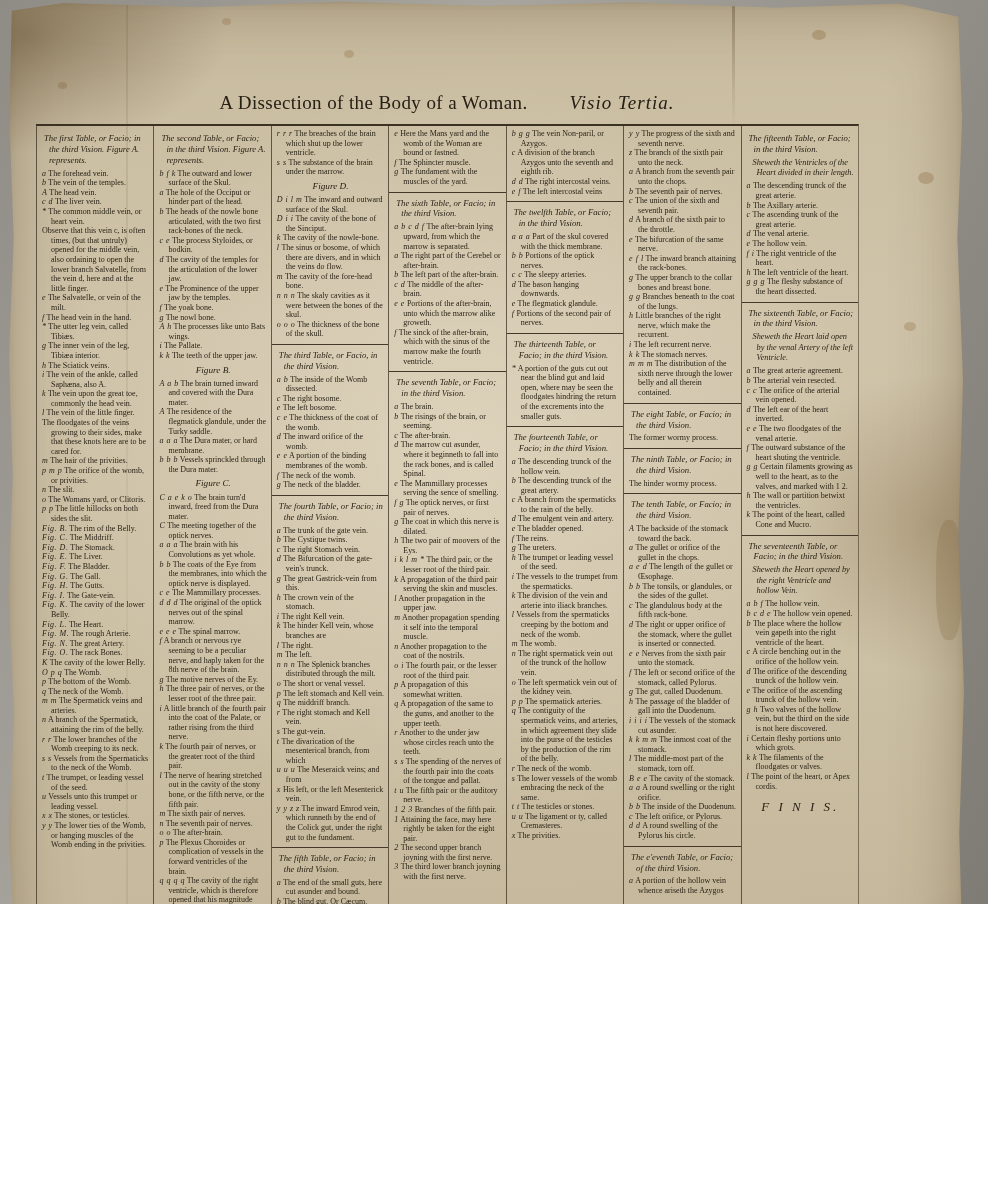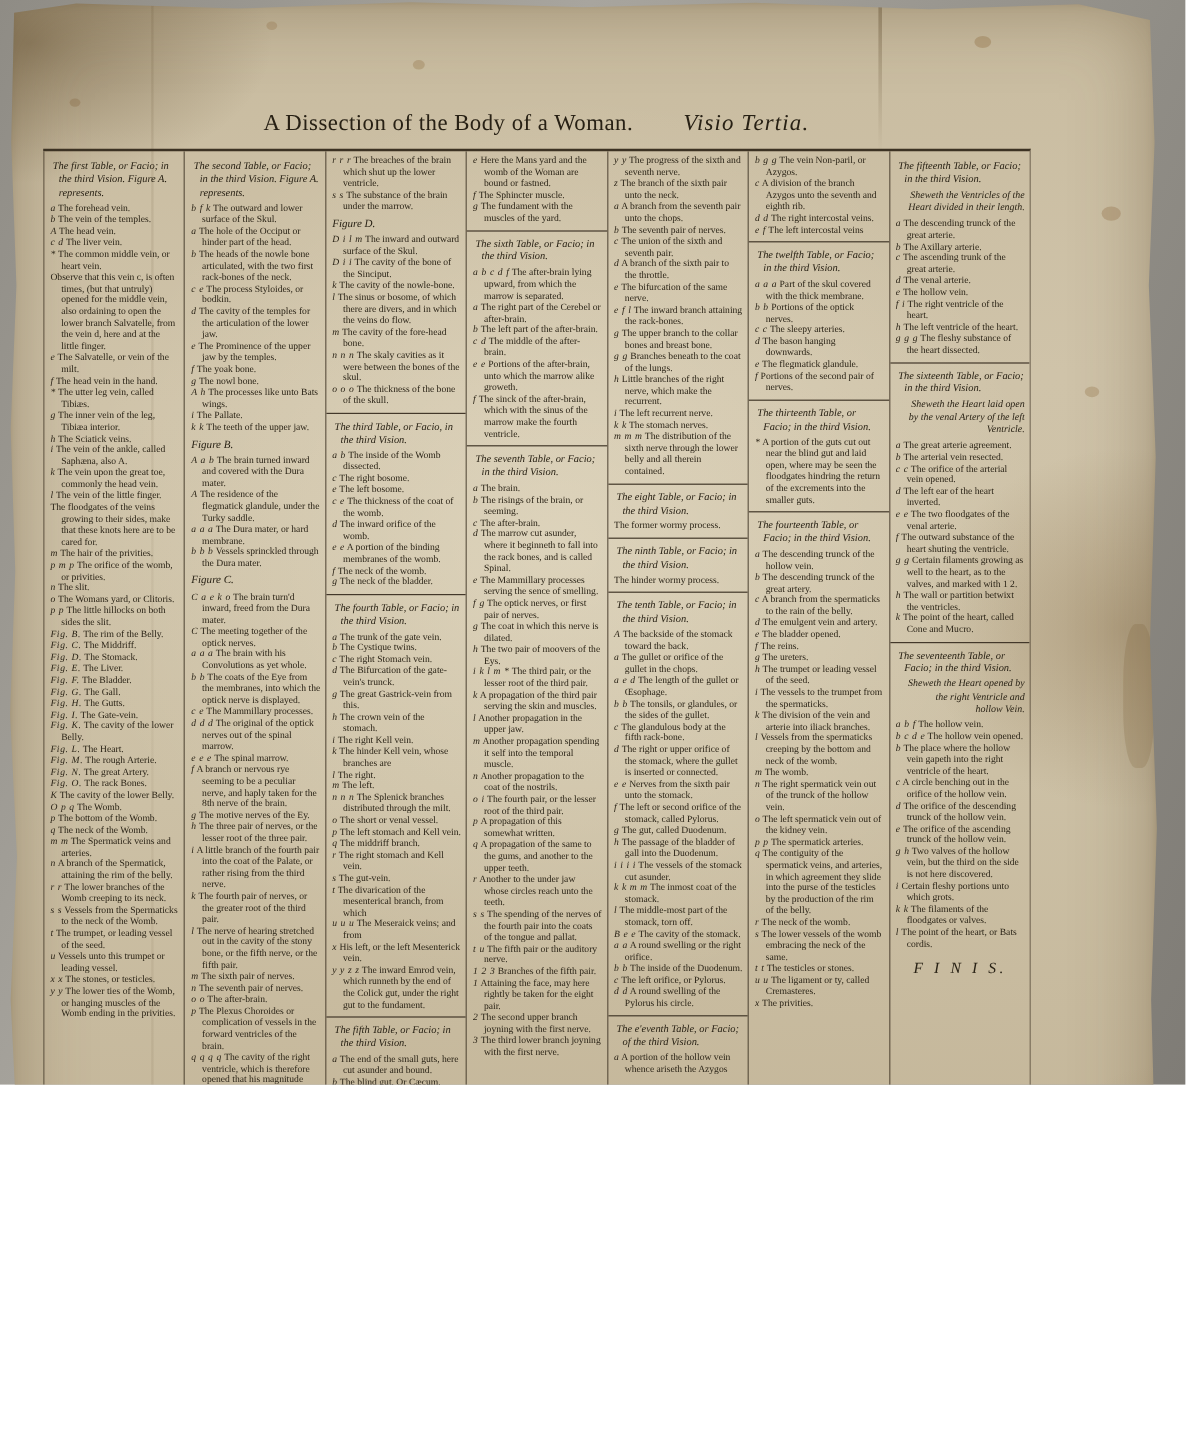--- a/index.html
+++ b/index.html
@@ -23,22 +23,22 @@
     color:#272014;font-size:19px;letter-spacing:.4px;white-space:nowrap;}
   .header .sub{font-style:italic;margin-left:42px;letter-spacing:1px;}
   .columns{position:absolute;left:30px;top:124px;width:822px;height:948px;
     display:flex;border-top:2px solid #3c3223;border-right:1px solid rgba(60,50,35,.55);
     color:#2a2316;overflow:hidden;}
   .column{flex:1 1 0;min-width:0;padding:3px 4px 0 5px;border-left:1px solid rgba(60,50,35,.75);}
   .entry,.para{margin:0;padding-left:9px;text-indent:-9px;font-size:8px;line-height:1.2;}
   .key{font-style:italic;letter-spacing:.5px;}
   .heading{margin:4px 0 3px;padding-left:7px;text-indent:-5px;font-style:italic;
     font-size:8.7px;line-height:1.25;}
-  .subheading{margin:4px 0 3px;font-style:italic;font-size:9.2px;line-height:1.2;}
-  .note{margin:3px 0;padding-left:10px;text-indent:-4px;font-style:italic;font-size:8.3px;line-height:1.25;text-align:right;}
+  .subheading{margin:4px 0 3px;text-align:center;font-style:italic;font-size:9.2px;line-height:1.2;}
+  .note{margin:3px 0;padding-left:10px;text-indent:-4px;font-style:italic;font-size:8.3px;line-height:1.25;}
   .section-rule{border:none;border-top:1px solid #43382a;margin:5px -4px 5px -5px;}
   .finis{margin-top:8px;text-align:center;font-style:italic;font-size:13px;letter-spacing:3px;}
 </style>
 </head>
 <body>
 
 <div class="stage">
   <div class="paper">
 
     <div class="spot" style="left:806px;top:30px;width:14px;height:10px;background:rgba(140,105,60,.35);"></div>
@@ -230,65 +230,20 @@
           <p class="entry"><span class="key">q</span> <span>A propagation of the same to the gums, and another to the upper teeth.</span></p>
           <p class="entry"><span class="key">r</span> <span>Another to the under jaw whose circles reach unto the teeth.</span></p>
           <p class="entry"><span class="key">s s</span> <span>The spending of the nerves of the fourth pair into the coats of the tongue and pallat.</span></p>
           <p class="entry"><span class="key">t u</span> <span>The fifth pair or the auditory nerve.</span></p>
           <p class="entry"><span class="key">1 2 3</span> <span>Branches of the fifth pair.</span></p>
           <p class="entry"><span class="key">1</span> <span>Attaining the face, may here rightly be taken for the eight pair.</span></p>
           <p class="entry"><span class="key">2</span> <span>The second upper branch joyning with the first nerve.</span></p>
           <p class="entry"><span class="key">3</span> <span>The third lower branch joyning with the first nerve.</span></p>
         </div>
         <div class="column">
-          <p class="entry"><span class="key">y y</span> <span>The progress of the sixth and seventh nerve.</span></p>
-          <p class="entry"><span class="key">z</span> <span>The branch of the sixth pair unto the neck.</span></p>
-          <p class="entry"><span class="key">a</span> <span>A branch from the seventh pair unto the chops.</span></p>
-          <p class="entry"><span class="key">b</span> <span>The seventh pair of nerves.</span></p>
-          <p class="entry"><span class="key">c</span> <span>The union of the sixth and seventh pair.</span></p>
-          <p class="entry"><span class="key">d</span> <span>A branch of the sixth pair to the throttle.</span></p>
-          <p class="entry"><span class="key">e</span> <span>The bifurcation of the same nerve.</span></p>
-          <p class="entry"><span class="key">e f l</span> <span>The inward branch attaining the rack-bones.</span></p>
-          <p class="entry"><span class="key">g</span> <span>The upper branch to the collar bones and breast bone.</span></p>
-          <p class="entry"><span class="key">g g</span> <span>Branches beneath to the coat of the lungs.</span></p>
-          <p class="entry"><span class="key">h</span> <span>Little branches of the right nerve, which make the recurrent.</span></p>
-          <p class="entry"><span class="key">i</span> <span>The left recurrent nerve.</span></p>
-          <p class="entry"><span class="key">k k</span> <span>The stomach nerves.</span></p>
-          <p class="entry"><span class="key">m m m</span> <span>The distribution of the sixth nerve through the lower belly and all therein contained.</span></p>
-          <div class="section-rule"></div>
-          <p class="heading">The eight Table, or Facio; in the third Vision.</p>
-          <p class="para">The former wormy process.</p>
-          <div class="section-rule"></div>
-          <p class="heading">The ninth Table, or Facio; in the third Vision.</p>
-          <p class="para">The hinder wormy process.</p>
-          <div class="section-rule"></div>
-          <p class="heading">The tenth Table, or Facio; in the third Vision.</p>
-          <p class="entry"><span class="key">A</span> <span>The backside of the stomack toward the back.</span></p>
-          <p class="entry"><span class="key">a</span> <span>The gullet or orifice of the gullet in the chops.</span></p>
-          <p class="entry"><span class="key">a e d</span> <span>The length of the gullet or Œsophage.</span></p>
-          <p class="entry"><span class="key">b b</span> <span>The tonsils, or glandules, or the sides of the gullet.</span></p>
-          <p class="entry"><span class="key">c</span> <span>The glandulous body at the fifth rack-bone.</span></p>
-          <p class="entry"><span class="key">d</span> <span>The right or upper orifice of the stomack, where the gullet is inserted or connected.</span></p>
-          <p class="entry"><span class="key">e e</span> <span>Nerves from the sixth pair unto the stomack.</span></p>
-          <p class="entry"><span class="key">f</span> <span>The left or second orifice of the stomack, called Pylorus.</span></p>
-          <p class="entry"><span class="key">g</span> <span>The gut, called Duodenum.</span></p>
-          <p class="entry"><span class="key">h</span> <span>The passage of the bladder of gall into the Duodenum.</span></p>
-          <p class="entry"><span class="key">i i i i</span> <span>The vessels of the stomack cut asunder.</span></p>
-          <p class="entry"><span class="key">k k m m</span> <span>The inmost coat of the stomack.</span></p>
-          <p class="entry"><span class="key">l</span> <span>The middle-most part of the stomack, torn off.</span></p>
-          <p class="entry"><span class="key">B e e</span> <span>The cavity of the stomack.</span></p>
-          <p class="entry"><span class="key">a a</span> <span>A round swelling or the right orifice.</span></p>
-          <p class="entry"><span class="key">b b</span> <span>The inside of the Duodenum.</span></p>
-          <p class="entry"><span class="key">c</span> <span>The left orifice, or Pylorus.</span></p>
-          <p class="entry"><span class="key">d d</span> <span>A round swelling of the Pylorus his circle.</span></p>
-          <div class="section-rule"></div>
-          <p class="heading">The e'eventh Table, or Facio; of the third Vision.</p>
-          <p class="entry"><span class="key">a</span> <span>A portion of the hollow vein whence ariseth the Azygos</span></p>
-        </div>
-        <div class="column">
           <p class="entry"><span class="key">b g g</span> <span>The vein Non-paril, or Azygos.</span></p>
           <p class="entry"><span class="key">c</span> <span>A division of the branch Azygos unto the seventh and eighth rib.</span></p>
           <p class="entry"><span class="key">d d</span> <span>The right intercostal veins.</span></p>
           <p class="entry"><span class="key">e f</span> <span>The left intercostal veins</span></p>
           <div class="section-rule"></div>
           <p class="heading">The twelfth Table, or Facio; in the third Vision.</p>
           <p class="entry"><span class="key">a a a</span> <span>Part of the skul covered with the thick membrane.</span></p>
           <p class="entry"><span class="key">b b</span> <span>Portions of the optick nerves.</span></p>
           <p class="entry"><span class="key">c c</span> <span>The sleepy arteries.</span></p>
           <p class="entry"><span class="key">d</span> <span>The bason hanging downwards.</span></p>
@@ -315,20 +270,65 @@
           <p class="entry"><span class="key">o</span> <span>The left spermatick vein out of the kidney vein.</span></p>
           <p class="entry"><span class="key">p p</span> <span>The spermatick arteries.</span></p>
           <p class="entry"><span class="key">q</span> <span>The contiguity of the spermatick veins, and arteries, in which agreement they slide into the purse of the testicles by the production of the rim of the belly.</span></p>
           <p class="entry"><span class="key">r</span> <span>The neck of the womb.</span></p>
           <p class="entry"><span class="key">s</span> <span>The lower vessels of the womb embracing the neck of the same.</span></p>
           <p class="entry"><span class="key">t t</span> <span>The testicles or stones.</span></p>
           <p class="entry"><span class="key">u u</span> <span>The ligament or ty, called Cremasteres.</span></p>
           <p class="entry"><span class="key">x</span> <span>The privities.</span></p>
         </div>
         <div class="column">
+          <p class="entry"><span class="key">y y</span> <span>The progress of the sixth and seventh nerve.</span></p>
+          <p class="entry"><span class="key">z</span> <span>The branch of the sixth pair unto the neck.</span></p>
+          <p class="entry"><span class="key">a</span> <span>A branch from the seventh pair unto the chops.</span></p>
+          <p class="entry"><span class="key">b</span> <span>The seventh pair of nerves.</span></p>
+          <p class="entry"><span class="key">c</span> <span>The union of the sixth and seventh pair.</span></p>
+          <p class="entry"><span class="key">d</span> <span>A branch of the sixth pair to the throttle.</span></p>
+          <p class="entry"><span class="key">e</span> <span>The bifurcation of the same nerve.</span></p>
+          <p class="entry"><span class="key">e f l</span> <span>The inward branch attaining the rack-bones.</span></p>
+          <p class="entry"><span class="key">g</span> <span>The upper branch to the collar bones and breast bone.</span></p>
+          <p class="entry"><span class="key">g g</span> <span>Branches beneath to the coat of the lungs.</span></p>
+          <p class="entry"><span class="key">h</span> <span>Little branches of the right nerve, which make the recurrent.</span></p>
+          <p class="entry"><span class="key">i</span> <span>The left recurrent nerve.</span></p>
+          <p class="entry"><span class="key">k k</span> <span>The stomach nerves.</span></p>
+          <p class="entry"><span class="key">m m m</span> <span>The distribution of the sixth nerve through the lower belly and all therein contained.</span></p>
+          <div class="section-rule"></div>
+          <p class="heading">The eight Table, or Facio; in the third Vision.</p>
+          <p class="para">The former wormy process.</p>
+          <div class="section-rule"></div>
+          <p class="heading">The ninth Table, or Facio; in the third Vision.</p>
+          <p class="para">The hinder wormy process.</p>
+          <div class="section-rule"></div>
+          <p class="heading">The tenth Table, or Facio; in the third Vision.</p>
+          <p class="entry"><span class="key">A</span> <span>The backside of the stomack toward the back.</span></p>
+          <p class="entry"><span class="key">a</span> <span>The gullet or orifice of the gullet in the chops.</span></p>
+          <p class="entry"><span class="key">a e d</span> <span>The length of the gullet or Œsophage.</span></p>
+          <p class="entry"><span class="key">b b</span> <span>The tonsils, or glandules, or the sides of the gullet.</span></p>
+          <p class="entry"><span class="key">c</span> <span>The glandulous body at the fifth rack-bone.</span></p>
+          <p class="entry"><span class="key">d</span> <span>The right or upper orifice of the stomack, where the gullet is inserted or connected.</span></p>
+          <p class="entry"><span class="key">e e</span> <span>Nerves from the sixth pair unto the stomack.</span></p>
+          <p class="entry"><span class="key">f</span> <span>The left or second orifice of the stomack, called Pylorus.</span></p>
+          <p class="entry"><span class="key">g</span> <span>The gut, called Duodenum.</span></p>
+          <p class="entry"><span class="key">h</span> <span>The passage of the bladder of gall into the Duodenum.</span></p>
+          <p class="entry"><span class="key">i i i i</span> <span>The vessels of the stomack cut asunder.</span></p>
+          <p class="entry"><span class="key">k k m m</span> <span>The inmost coat of the stomack.</span></p>
+          <p class="entry"><span class="key">l</span> <span>The middle-most part of the stomack, torn off.</span></p>
+          <p class="entry"><span class="key">B e e</span> <span>The cavity of the stomack.</span></p>
+          <p class="entry"><span class="key">a a</span> <span>A round swelling or the right orifice.</span></p>
+          <p class="entry"><span class="key">b b</span> <span>The inside of the Duodenum.</span></p>
+          <p class="entry"><span class="key">c</span> <span>The left orifice, or Pylorus.</span></p>
+          <p class="entry"><span class="key">d d</span> <span>A round swelling of the Pylorus his circle.</span></p>
+          <div class="section-rule"></div>
+          <p class="heading">The e'eventh Table, or Facio; of the third Vision.</p>
+          <p class="entry"><span class="key">a</span> <span>A portion of the hollow vein whence ariseth the Azygos</span></p>
+        </div>
+        <div class="column">
           <p class="heading">The fifteenth Table, or Facio; in the third Vision.</p>
           <p class="note">Sheweth the Ventricles of the Heart divided in their length.</p>
           <p class="entry"><span class="key">a</span> <span>The descending trunck of the great arterie.</span></p>
           <p class="entry"><span class="key">b</span> <span>The Axillary arterie.</span></p>
           <p class="entry"><span class="key">c</span> <span>The ascending trunk of the great arterie.</span></p>
           <p class="entry"><span class="key">d</span> <span>The venal arterie.</span></p>
           <p class="entry"><span class="key">e</span> <span>The hollow vein.</span></p>
           <p class="entry"><span class="key">f i</span> <span>The right ventricle of the heart.</span></p>
           <p class="entry"><span class="key">h</span> <span>The left ventricle of the heart.</span></p>
           <p class="entry"><span class="key">g g g</span> <span>The fleshy substance of the heart dissected.</span></p>
@@ -349,19 +349,19 @@
           <p class="note">Sheweth the Heart opened by the right Ventricle and hollow Vein.</p>
           <p class="entry"><span class="key">a b f</span> <span>The hollow vein.</span></p>
           <p class="entry"><span class="key">b c d e</span> <span>The hollow vein opened.</span></p>
           <p class="entry"><span class="key">b</span> <span>The place where the hollow vein gapeth into the right ventricle of the heart.</span></p>
           <p class="entry"><span class="key">c</span> <span>A circle benching out in the orifice of the hollow vein.</span></p>
           <p class="entry"><span class="key">d</span> <span>The orifice of the descending trunck of the hollow vein.</span></p>
           <p class="entry"><span class="key">e</span> <span>The orifice of the ascending trunck of the hollow vein.</span></p>
           <p class="entry"><span class="key">g h</span> <span>Two valves of the hollow vein, but the third on the side is not here discovered.</span></p>
           <p class="entry"><span class="key">i</span> <span>Certain fleshy portions unto which grots.</span></p>
           <p class="entry"><span class="key">k k</span> <span>The filaments of the floodgates or valves.</span></p>
-          <p class="entry"><span class="key">l</span> <span>The point of the heart, or Bats cordis.</span></p>
+          <p class="entry"><span class="key">l</span> <span>The point of the heart, or Apex cordis.</span></p>
           <p class="finis">F I N I S.</p>
         </div>
       </div>
 
   </div>
 </div>
 
 </body></html>

